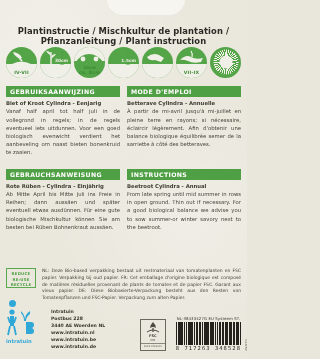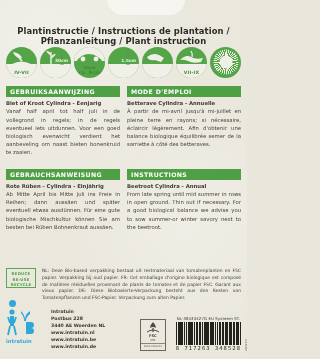--- a/index.html
+++ b/index.html
@@ -84,21 +84,21 @@
   .side{position:absolute;right:-8px;bottom:12px;font-size:3.8px;color:#5b574c;
     transform:rotate(-90deg);transform-origin:right bottom;}
 </style>
 </head>
 <body>
 
 <div class="packet">
 
   <div class="hangtab"></div>
 
-  <div class="title">Plantinstructie / Instructions de plantation / Pflanzanleitung / Plant instruction</div>
+  <div class="title">Plantinstructie / Mischkultur de plantation / Pflanzanleitung / Plant instruction</div>
 
   <div class="icons">
 
     <div class="ico">
       <div class="half"></div>
       <svg width="31" height="31" viewBox="0 0 31 31">
         <path d="M8 6 q5 4 8 8" stroke="#f1f0e8" stroke-width="1.6" fill="none"></path>
         <path d="M7 5 q7 1 9 6 q-6 1 -9 -6z" fill="#f1f0e8"></path>
         <path d="M6 17 q9 -5 19 0 q-9 4 -19 0z" fill="#f1f0e8"></path>
       </svg>

